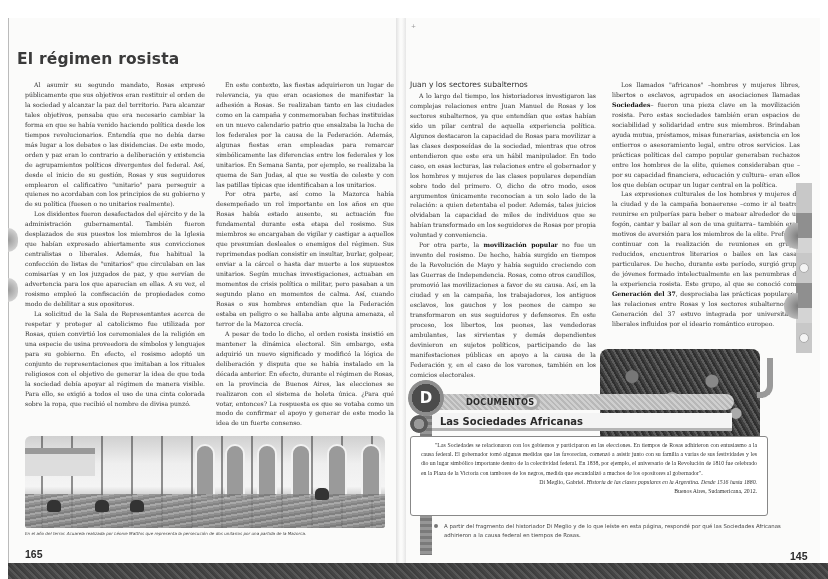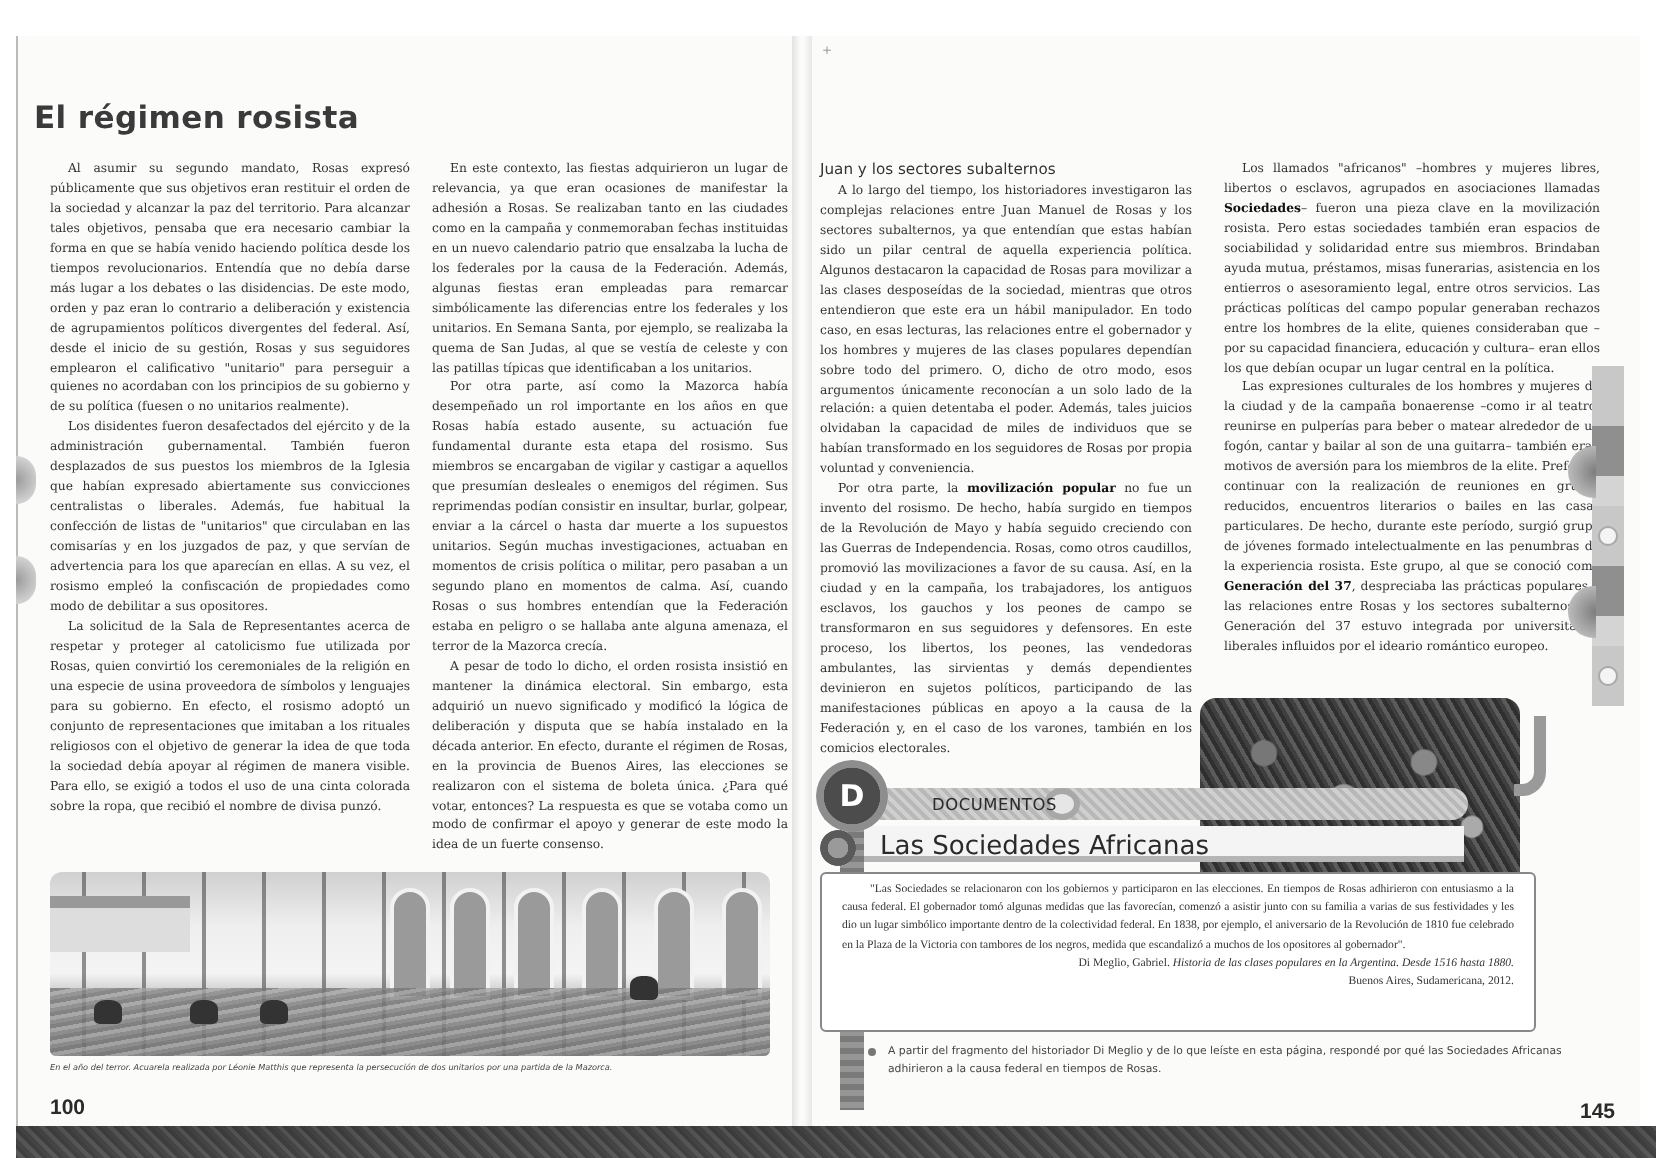--- a/index.html
+++ b/index.html
@@ -71,30 +71,30 @@
                  border-bottom: 6px solid #9a9a9a; border-radius: 0 0 12px 0; }
 
   .documents-band { position: absolute; left: 412px; top: 376px; width: 322px; height: 16px;
                     background: repeating-linear-gradient(45deg, #b8b8b8 0 2px, #cfcfcf 2px 4px); border-radius: 0 8px 8px 0; }
   .doc-badge { position: absolute; left: 408px; top: 362px; width: 36px; height: 36px; border-radius: 50%;
                background: radial-gradient(circle, #4c4c4c 0 55%, #8d8d8d 56% 70%, #bcbcbc 71%);
                display: flex; align-items: center; justify-content: center; }
   .doc-badge span { font-family: "DejaVu Sans", sans-serif; font-weight: bold; font-size: 15px; color: #fff; }
   .doc-badge-small { position: absolute; left: 410px; top: 397px; width: 18px; height: 18px; border-radius: 50%;
                      background: radial-gradient(circle, #9a9a9a 0 40%, #5a5a5a 41% 70%, #c0c0c0 71%); }
-  .doc-label { position: absolute; left: 466px; top: 379px; font-family: "DejaVu Sans", sans-serif; font-weight: normal;
+  .doc-label { position: absolute; left: 466px; top: 379px; font-family: "DejaVu Sans", sans-serif; font-weight: bold;
                font-size: 8.2px; color: #2a2a2a; letter-spacing: 0.3px; }
   .doc-ring { position: absolute; left: 522px; top: 376px; width: 18px; height: 16px; border-radius: 50%;
               border: 3px solid #a8a8a8; background: #e6e6e6; }
   .doc-left-bar { position: absolute; left: 420px; top: 392px; width: 12px; height: 145px;
                   background: repeating-linear-gradient(180deg, #7a7a7a 0 3px, #969696 3px 6px); }
   .doc-subtitle-bar { position: absolute; left: 432px; top: 395px; width: 300px; height: 18px; background: #f4f4f4;
                       border-bottom: 3px solid #b5b5b5; }
-  .doc-subtitle { position: absolute; left: 440px; top: 398px; font-family: "DejaVu Sans", sans-serif; font-size: 13px;
-                  color: #2a2a2a; font-weight: normal; }
+  .doc-subtitle { position: absolute; left: 440px; top: 398px; font-family: "DejaVu Sans", sans-serif; font-size: 10px;
+                  color: #2a2a2a; font-weight: bold; }
 
   .quote-box { position: absolute; left: 410px; top: 418px; width: 358px; height: 80px; background: #fff;
                border: 1px solid #888; border-radius: 3px; padding: 4px 10px 0 10px;
                font-family: "Liberation Serif", serif; font-size: 5.8px; line-height: 9.2px; color: #333; text-align: justify; }
   .quote-box .quote-text { text-indent: 14px; }
   .quote-box .source { text-align: right; }
   .quote-box .source i { font-style: italic; }
 
   .activity { position: absolute; left: 430px; top: 504px; width: 370px; font-family: "DejaVu Sans", sans-serif;
               font-size: 5.4px; line-height: 9px; color: #444; padding-left: 14px; }
@@ -139,21 +139,21 @@
     <div class="arcade" style="left:266px"></div>
     <div class="arcade" style="left:302px"></div>
     <div class="arcade" style="left:336px"></div>
     <div class="ground"></div>
     <div class="rider" style="left:22px"></div>
     <div class="rider" style="left:70px"></div>
     <div class="rider" style="left:105px"></div>
     <div class="rider" style="left:290px;bottom:28px"></div>
   </div>
   <div class="caption">En el año del terror. Acuarela realizada por Léonie Matthis que representa la persecución de dos unitarios por una partida de la Mazorca.</div>
-  <div class="page-num page-num-left">100</div>
+  <div class="page-num page-num-left">165</div>
 
   <div class="col col-3">
     <h2 class="section-heading">Juan y los sectores subalternos</h2>
     <p>A lo largo del tiempo, los historiadores investigaron las complejas relaciones entre Juan Manuel de Rosas y los sectores subalternos, ya que entendían que estas habían sido un pilar central de aquella experiencia política. Algunos destacaron la capacidad de Rosas para movilizar a las clases desposeídas de la sociedad, mientras que otros entendieron que este era un hábil manipulador. En todo caso, en esas lecturas, las relaciones entre el gobernador y los hombres y mujeres de las clases populares dependían sobre todo del primero. O, dicho de otro modo, esos argumentos únicamente reconocían a un solo lado de la relación: a quien detentaba el poder. Además, tales juicios olvidaban la capacidad de miles de individuos que se habían transformado en los seguidores de Rosas por propia voluntad y conveniencia.</p>
     <p><span>Por otra parte, la </span><b>movilización popular</b><span> no fue un invento del rosismo. De hecho, había surgido en tiempos de la Revolución de Mayo y había seguido creciendo con las Guerras de Independencia. Rosas, como otros caudillos, promovió las movilizaciones a favor de su causa. Así, en la ciudad y en la campaña, los trabajadores, los antiguos esclavos, los gauchos y los peones de campo se transformaron en sus seguidores y defensores. En este proceso, los libertos, los peones, las vendedoras ambulantes, las sirvientas y demás dependientes devinieron en sujetos políticos, participando de las manifestaciones públicas en apoyo a la causa de la Federación y, en el caso de los varones, también en los comicios electorales.</span></p>
   </div>
 
   <div class="col col-4">
     <p><span>Los llamados "africanos" –hombres y mujeres libres, libertos o esclavos, agrupados en asociaciones llamadas </span><b>Sociedades</b><span>– fueron una pieza clave en la movilización rosista. Pero estas sociedades también eran espacios de sociabilidad y solidaridad entre sus miembros. Brindaban ayuda mutua, préstamos, misas funerarias, asistencia en los entierros o asesoramiento legal, entre otros servicios. Las prácticas políticas del campo popular generaban rechazos entre los hombres de la elite, quienes consideraban que –por su capacidad financiera, educación y cultura– eran ellos los que debían ocupar un lugar central en la política.</span></p>
     <p><span>Las expresiones culturales de los hombres y mujeres de la ciudad y de la campaña bonaerense –como ir al teatro, reunirse en pulperías para beber o matear alrededor de un fogón, cantar y bailar al son de una guitarra– también eran motivos de aversión para los miembros de la elite. Preferían continuar con la realización de reuniones en grupos reducidos, encuentros literarios o bailes en las casas particulares. De hecho, durante este período, surgió grupo de jóvenes formado intelectualmente en las penumbras de la experiencia rosista. Este grupo, al que se conoció como </span><b>Generación del 37</b><span>, despreciaba las prácticas populares y las relaciones entre Rosas y los sectores subalternos. La Generación del 37 estuvo integrada por universitarios liberales influidos por el ideario romántico europeo.</span></p>

